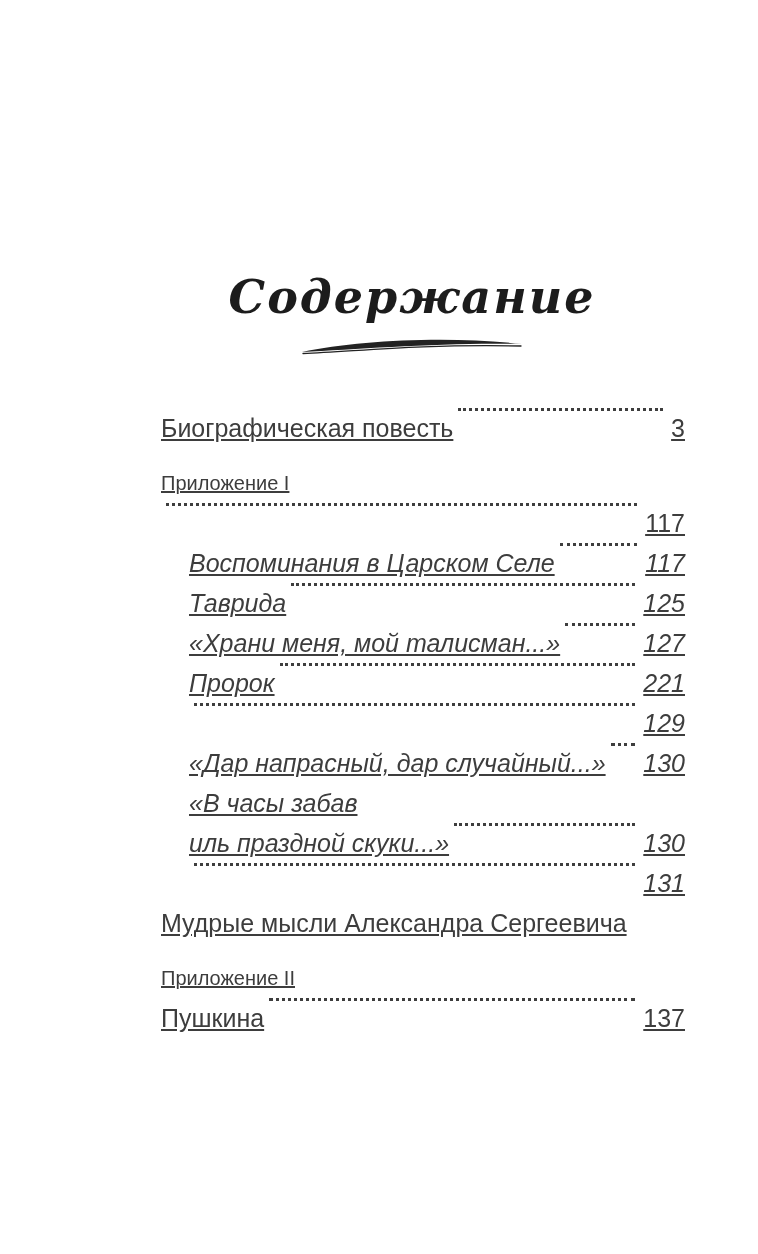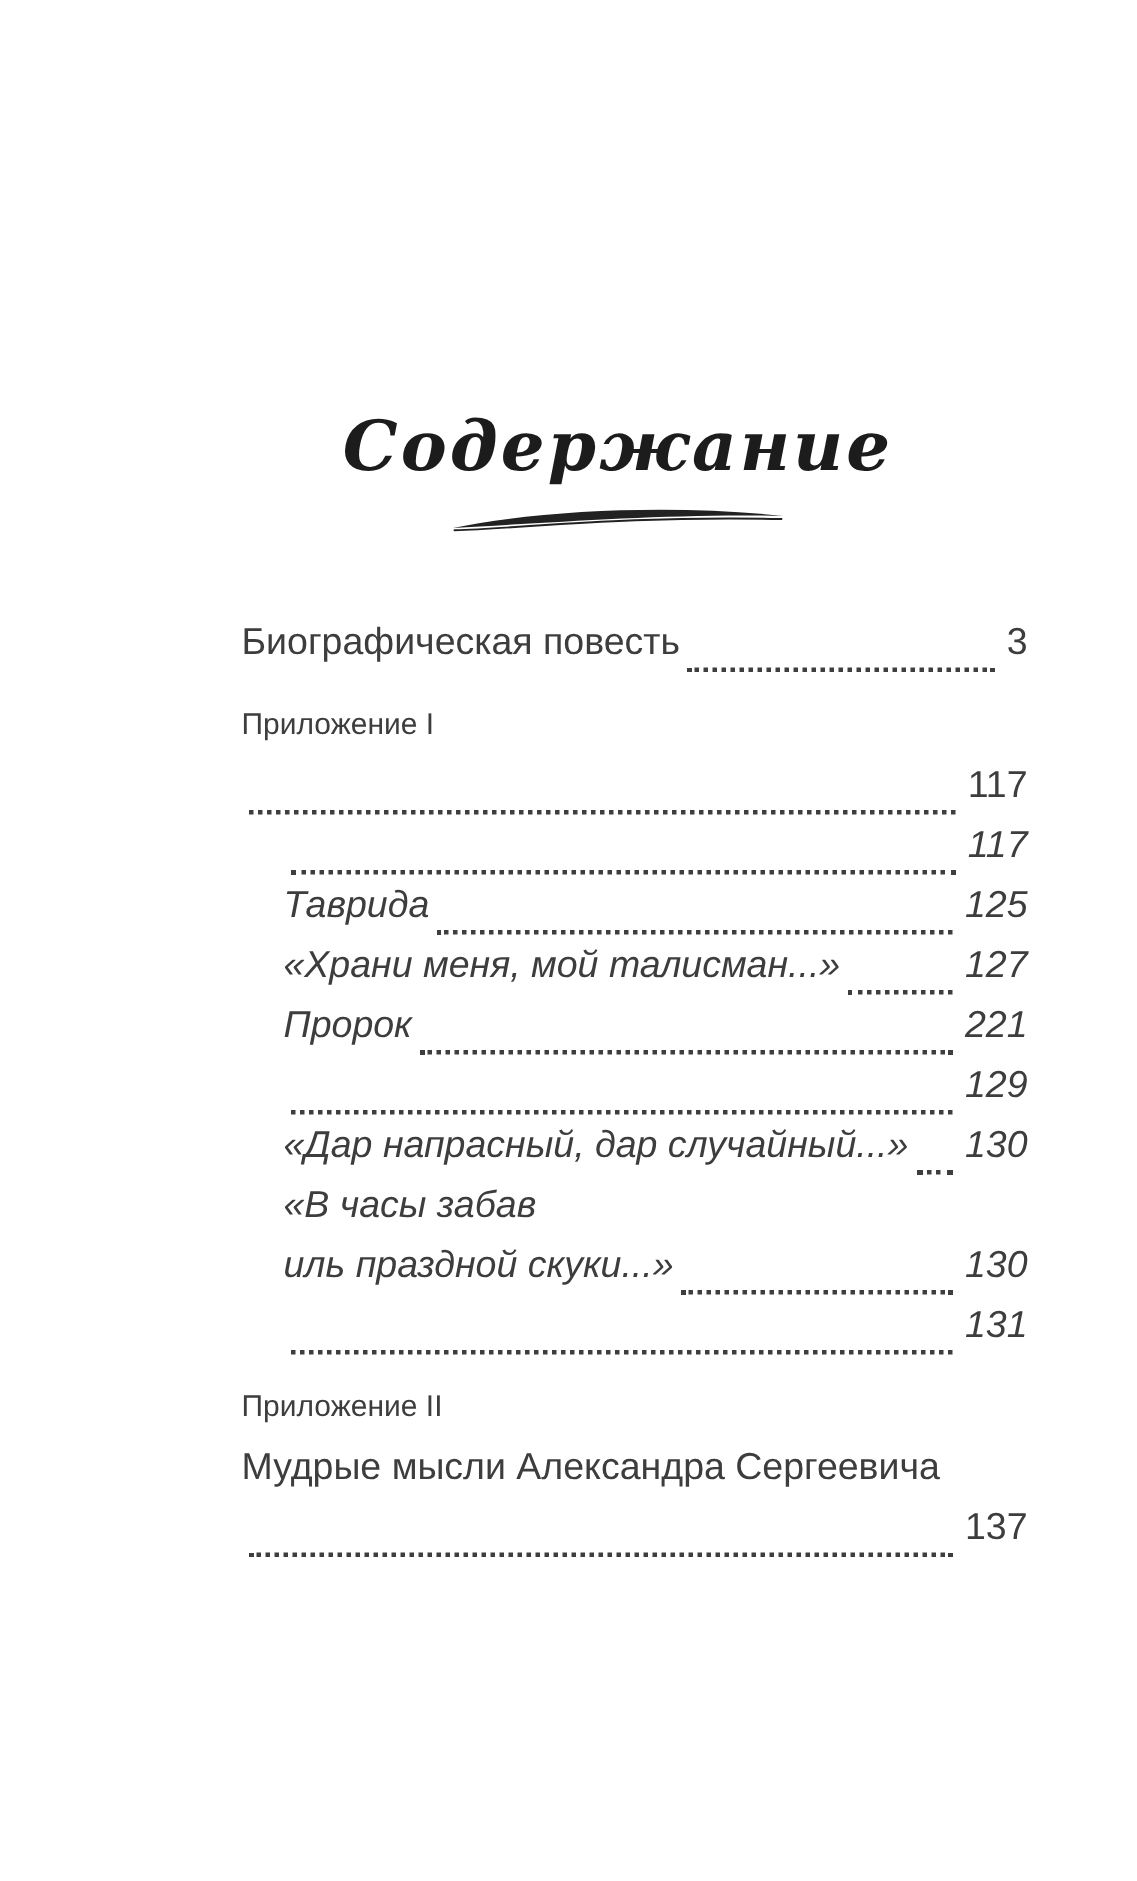--- a/index.html
+++ b/index.html
@@ -19,24 +19,25 @@
     font-weight:600;
     font-size:46px;
     line-height:58px;
     letter-spacing:2px;
     color:#1c1c1c;
   }
   .flourish{display:block;margin:10px auto 0 auto;}
   .toc{margin:50px 106px 0 128px;}
   .row{
     display:flex;
-    align-items:flex-end;
+    align-items:flex-start;
     font-size:25px;
     line-height:40px;
     white-space:nowrap;
+    text-decoration:underline;
   }
   .row.section{margin-top:15px;font-size:20px;}
   .row.sub{padding-left:28px;font-style:italic;}
   .label{flex:0 0 auto;}
   .leader{
     flex:1 1 auto;
     min-width:18px;
     border-bottom:3px dotted #3e3e3e;
     margin:0 8px 0 5px;
   }
@@ -62,20 +63,21 @@
         <span class="pagenum">3</span>
       </div>
       <div class="row section">
         <span class="label">Приложение I</span>
       </div>
       <div class="row chapter">
         <span class="leader"></span>
         <span class="pagenum">117</span>
       </div>
       <div class="row sub">
+        <span class="label">Воспоминания в Царском Селе</span>
         <span class="leader"></span>
         <span class="pagenum">117</span>
       </div>
       <div class="row sub">
         <span class="label">Таврида</span>
         <span class="leader"></span>
         <span class="pagenum">125</span>
       </div>
       <div class="row sub">
         <span class="label">«Храни меня, мой талисман...»</span>
@@ -101,25 +103,26 @@
       </div>
       <div class="row sub">
         <span class="label">иль праздной скуки...»</span>
         <span class="leader"></span>
         <span class="pagenum">130</span>
       </div>
       <div class="row sub">
         <span class="leader"></span>
         <span class="pagenum">131</span>
       </div>
+      <div class="row chapter">
+        <span class="label">Мудрые мысли Александра Сергеевича</span>
+      </div>
       <div class="row section">
         <span class="label">Приложение II</span>
       </div>
       <div class="row chapter">
-        <span class="label">Мудрые мысли Александра Сергеевича</span>
-      </div>
-      <div class="row chapter">
+        <span class="label">Пушкина</span>
         <span class="leader"></span>
         <span class="pagenum">137</span>
       </div>
     </nav>
 
 </div>
 
 </body></html>

